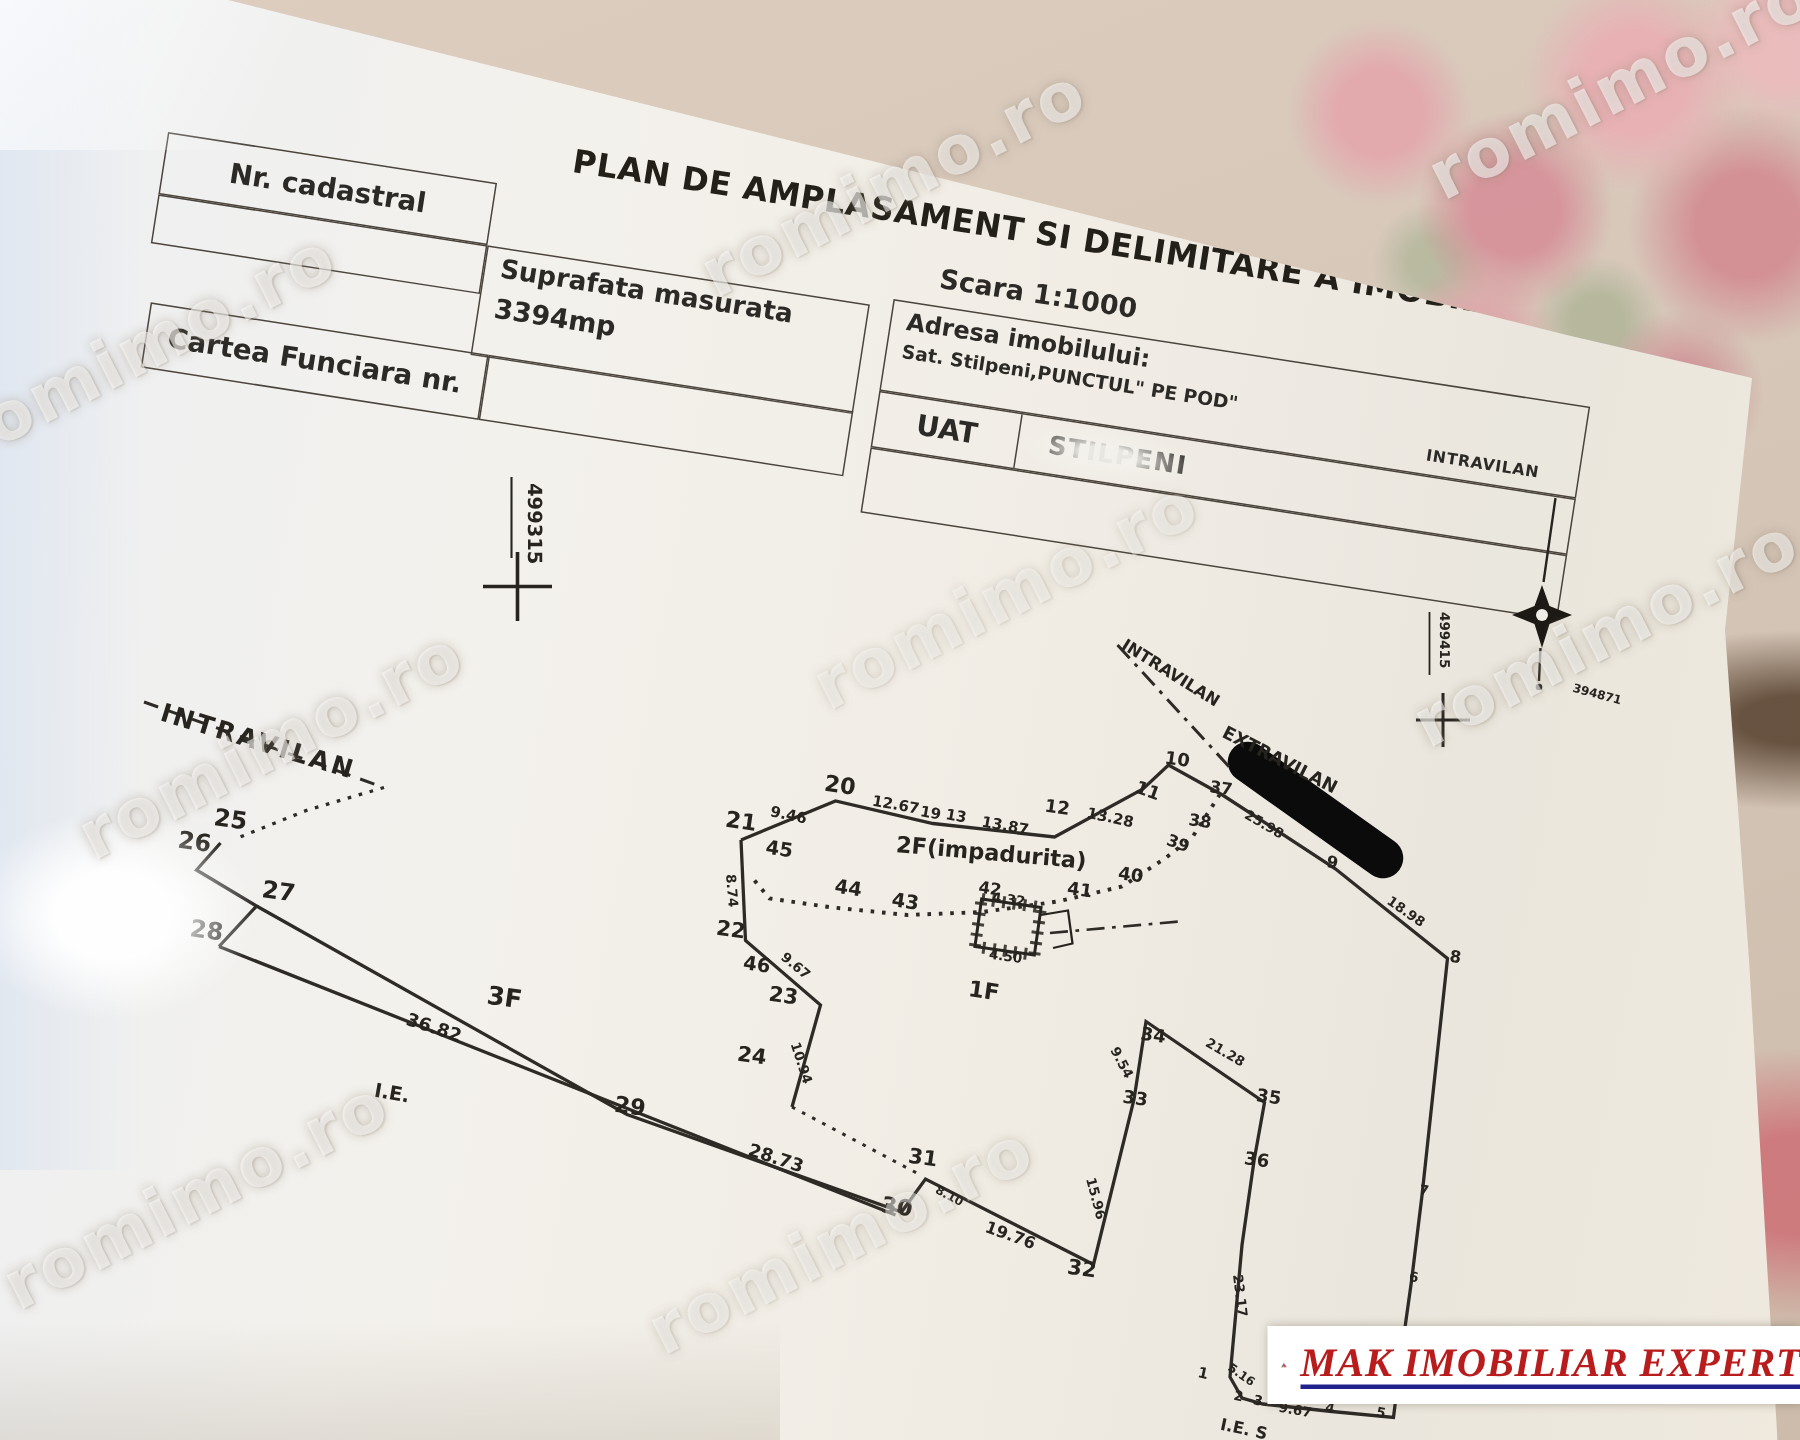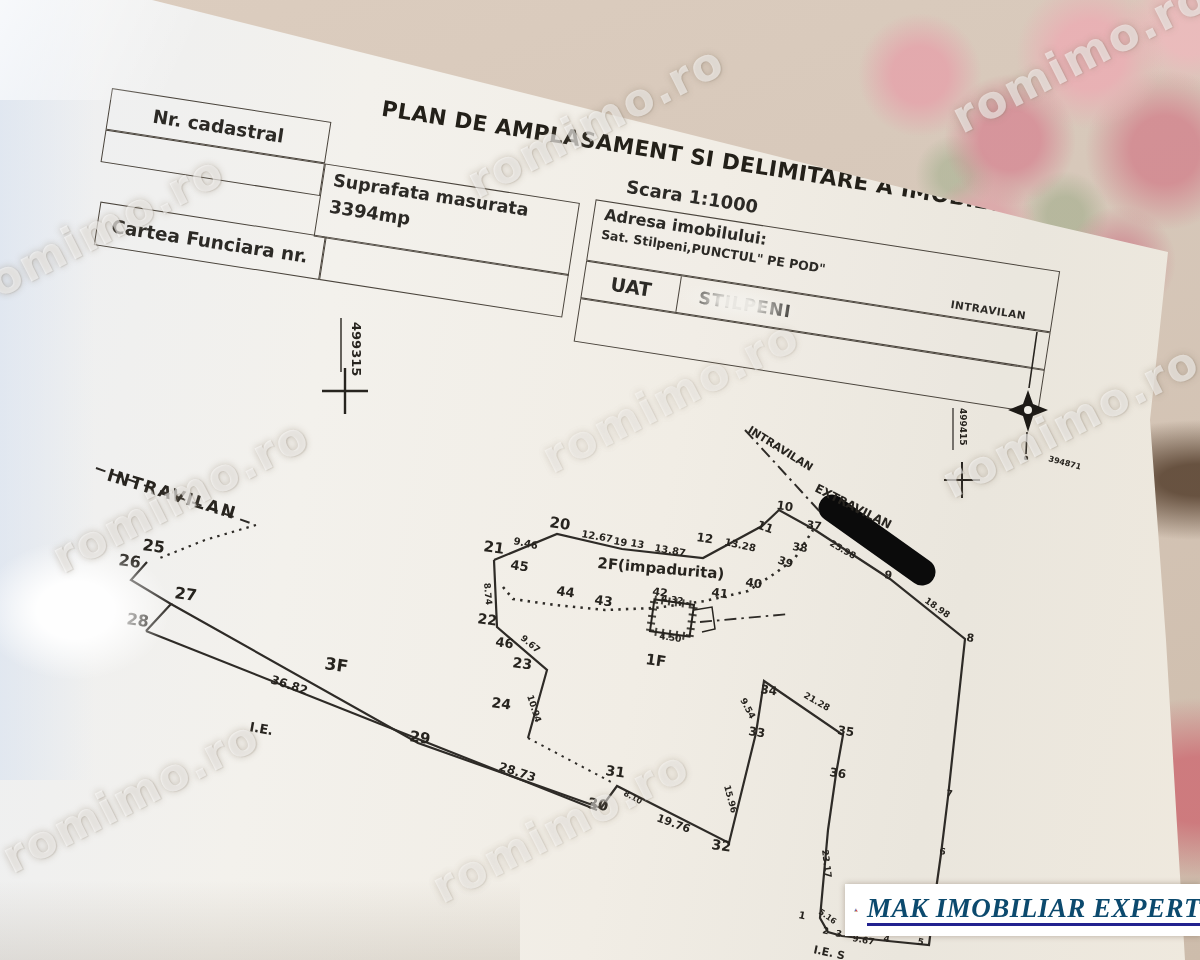--- a/index.html
+++ b/index.html
@@ -54,21 +54,21 @@
   .b-empty2{left:495px;top:136px;width:470px;height:44px;}
 
   svg.plan{position:absolute;left:0;top:0;pointer-events:none;}
   .plbl{font-family:"DejaVu Sans",sans-serif;font-weight:700;fill:#27241f;}
 
   .wm{position:absolute;font-weight:700;font-size:45px;letter-spacing:2px;color:rgba(255,255,255,.55);
       text-shadow:0 0 7px rgba(150,138,120,.45),1px 1px 1px rgba(120,110,95,.18);
       transform:rotate(-27deg);white-space:nowrap;pointer-events:none;font-family:"DejaVu Sans",sans-serif;}
 
   .agency{position:absolute;left:845px;top:884px;width:356px;height:52px;background:#fff;display:flex;align-items:center;gap:9px;padding-left:9px;box-sizing:border-box;box-shadow:0 0 6px rgba(80,60,40,.35);}
-  .agency .txt{font-family:"Liberation Serif","DejaVu Serif",serif;font-style:italic;font-weight:700;font-size:27px;color:#0c4a6e;border-bottom:3.5px solid #22228f;line-height:1.05;padding-bottom:1px;letter-spacing:.5px;white-space:nowrap;}
+  .agency .txt{font-family:"Liberation Serif","DejaVu Serif",serif;font-style:italic;font-weight:700;font-size:27px;color:#b91c1c;border-bottom:3.5px solid #22228f;line-height:1.05;padding-bottom:1px;letter-spacing:.5px;white-space:nowrap;}
 </style>
 </head>
 <body>
 
 <div class="paper">
 
   <div class="doc-header">
     <div class="doc-title">PLAN DE AMPLASAMENT SI DELIMITARE A IMOBILULUI</div>
     <div class="doc-scale">Scara 1:1000</div>
 

